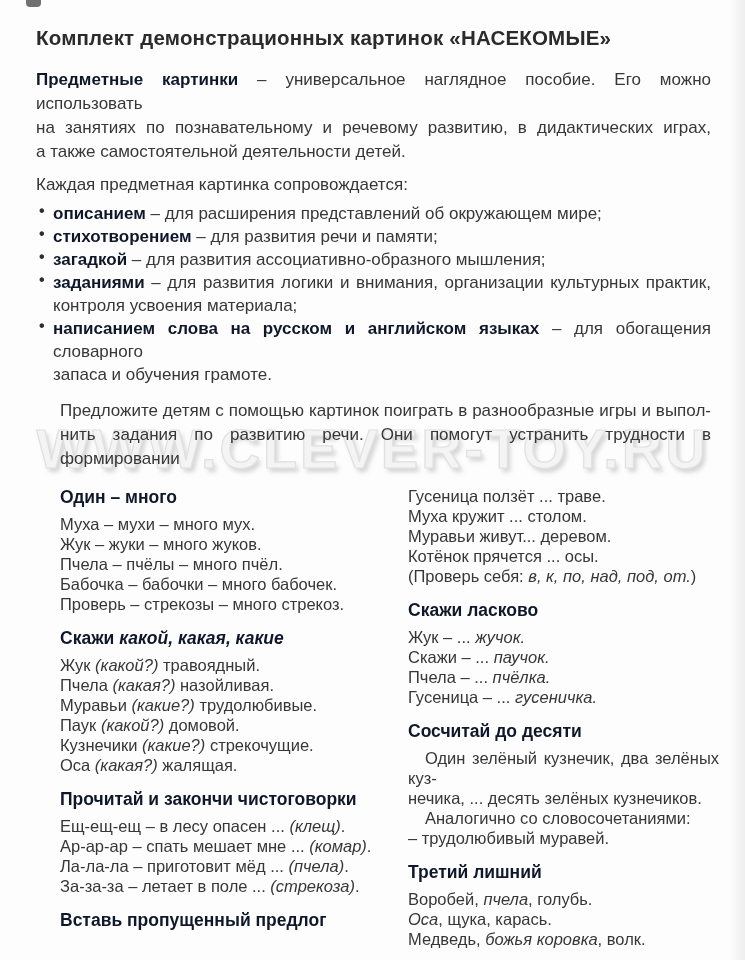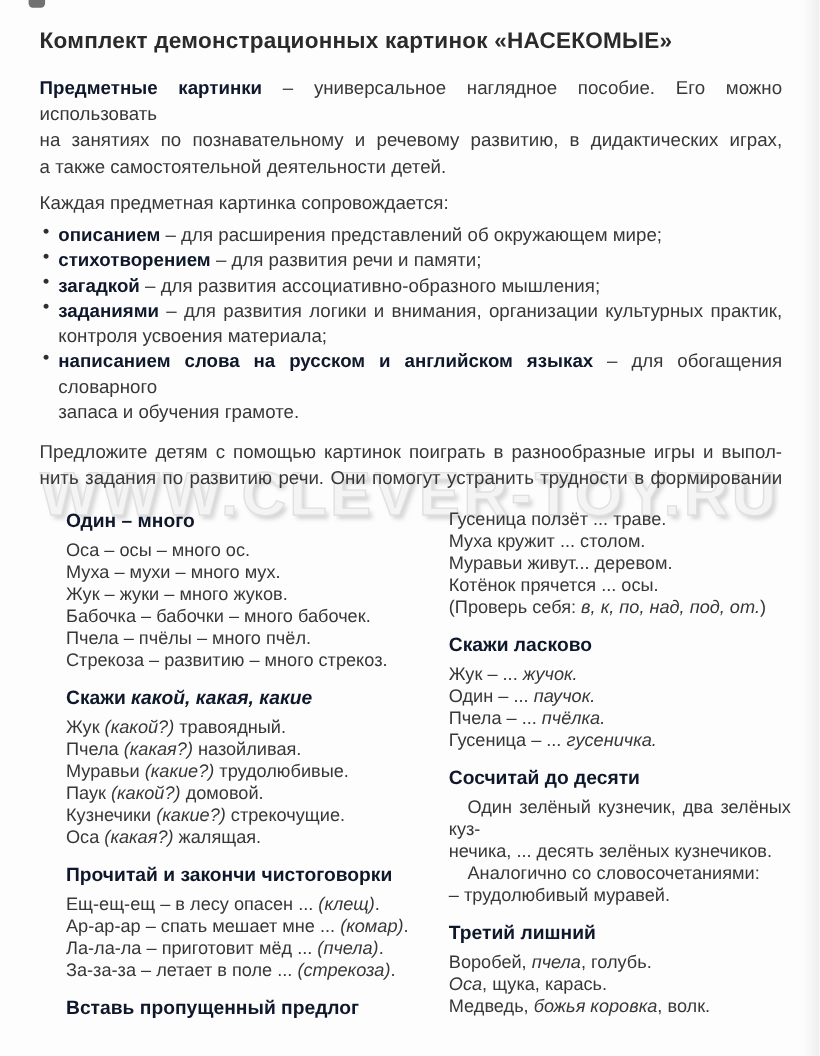--- a/index.html
+++ b/index.html
@@ -15,21 +15,21 @@
     color:#f4f4f4; -webkit-text-stroke:1.2px #e0e0e0;
     text-shadow:3px 4px 4px rgba(140,140,140,0.35); }
   .content { position:relative; z-index:1; padding:26px 34px 0 36px; }
   .title { font-size:20.5px; font-weight:bold; color:#2b2b2b; text-align:left; margin-bottom:18px; letter-spacing:0.2px; }
   .para .line { font-size:17px; line-height:24px; }
   .lead { font-size:17px; line-height:24px; margin-top:9px; margin-bottom:5px; }
   .features { list-style:none; margin:0 0 0 3px; }
   .features li { position:relative; padding-left:14px; }
   .features li::before { content:"\2022"; position:absolute; left:0; font-weight:bold; color:#2e2e2e; }
   .features .line { font-size:17px; line-height:23px; }
-  .gap-top { margin-top:13px; }
+  .gap-top { margin-top:13px;margin-left:24px; }
   .columns { display:flex; margin-top:15px; margin-left:24px; }
   .col-left  { flex:none; width:336px; }
   .col-right { flex:none; width:311px; margin-left:12px; }
   .columns .line { font-size:16.5px; line-height:20px; }
   .sec-heading { font-size:17.5px; line-height:22px; font-weight:bold; color:#2c2c2c; margin:13px 0 6px; }
   .section:first-child .sec-heading { margin-top:0; }
   .b { font-weight:bold; color:#0f172a; }
   .i { font-style:italic; }
   .jl { text-align:justify; text-align-last:justify; }
   .indent { text-indent:17px; }
@@ -75,26 +75,25 @@
 
     <div class="para gap-top">
         <div class="line jl"><span>Предложите детям с помощью картинок поиграть в разнообразные игры и выпол-</span></div>
         <div class="line jl"><span>нить задания по развитию речи. Они помогут устранить трудности в формировании</span></div>
       </div>
 
     <div class="columns">
       <div class="col-left">
           <div class="section">
             <div class="sec-heading"><span class="b">Один – много</span></div>
-            <div class="line"><span>Оса – осы – много ос.</span></div>
             <div class="line"><span>Муха – мухи – много мух.</span></div>
             <div class="line"><span>Жук – жуки – много жуков.</span></div>
+            <div class="line"><span>Пчела – пчёлы – много пчёл.</span></div>
             <div class="line"><span>Бабочка – бабочки – много бабочек.</span></div>
-            <div class="line"><span>Пчела – пчёлы – много пчёл.</span></div>
-            <div class="line"><span>Стрекоза – развитию – много стрекоз.</span></div>
+            <div class="line"><span>Проверь – стрекозы – много стрекоз.</span></div>
           </div>
           <div class="section">
             <div class="sec-heading"><span class="b">Скажи </span><span class="b i">какой, какая, какие</span></div>
             <div class="line"><span>Жук </span><span class="i">(какой?)</span><span> травоядный.</span></div>
             <div class="line"><span>Пчела </span><span class="i">(какая?)</span><span> назойливая.</span></div>
             <div class="line"><span>Муравьи </span><span class="i">(какие?)</span><span> трудолюбивые.</span></div>
             <div class="line"><span>Паук </span><span class="i">(какой?)</span><span> домовой.</span></div>
             <div class="line"><span>Кузнечики </span><span class="i">(какие?)</span><span> стрекочущие.</span></div>
             <div class="line"><span>Оса </span><span class="i">(какая?)</span><span> жалящая.</span></div>
           </div>
@@ -113,21 +112,21 @@
           <div class="section">
             <div class="line"><span>Гусеница ползёт ... траве.</span></div>
             <div class="line"><span>Муха  кружит ... столом.</span></div>
             <div class="line"><span>Муравьи живут... деревом.</span></div>
             <div class="line"><span>Котёнок прячется ... осы.</span></div>
             <div class="line"><span>(Проверь себя: </span><span class="i">в, к, по, над, под, от.</span><span>)</span></div>
           </div>
           <div class="section">
             <div class="sec-heading"><span class="b">Скажи ласково</span></div>
             <div class="line"><span>Жук – ... </span><span class="i">жучок.</span></div>
-            <div class="line"><span>Один – ... </span><span class="i">паучок.</span></div>
+            <div class="line"><span>Скажи – ... </span><span class="i">паучок.</span></div>
             <div class="line"><span>Пчела – ... </span><span class="i">пчёлка.</span></div>
             <div class="line"><span>Гусеница – ... </span><span class="i">гусеничка.</span></div>
           </div>
           <div class="section">
             <div class="sec-heading"><span class="b">Сосчитай до десяти</span></div>
             <div class="line jl indent"><span>Один зелёный кузнечик, два зелёных куз-</span></div>
             <div class="line"><span>нечика, ... десять зелёных кузнечиков.</span></div>
             <div class="line indent"><span>Аналогично со словосочетаниями:</span></div>
             <div class="line"><span>– трудолюбивый муравей.</span></div>
           </div>

